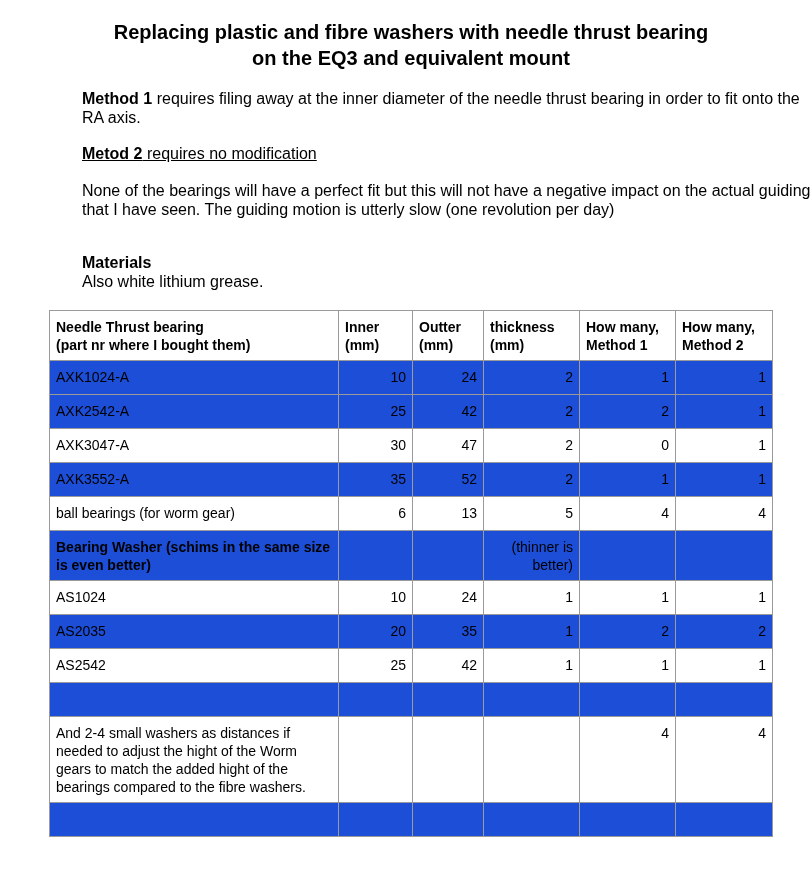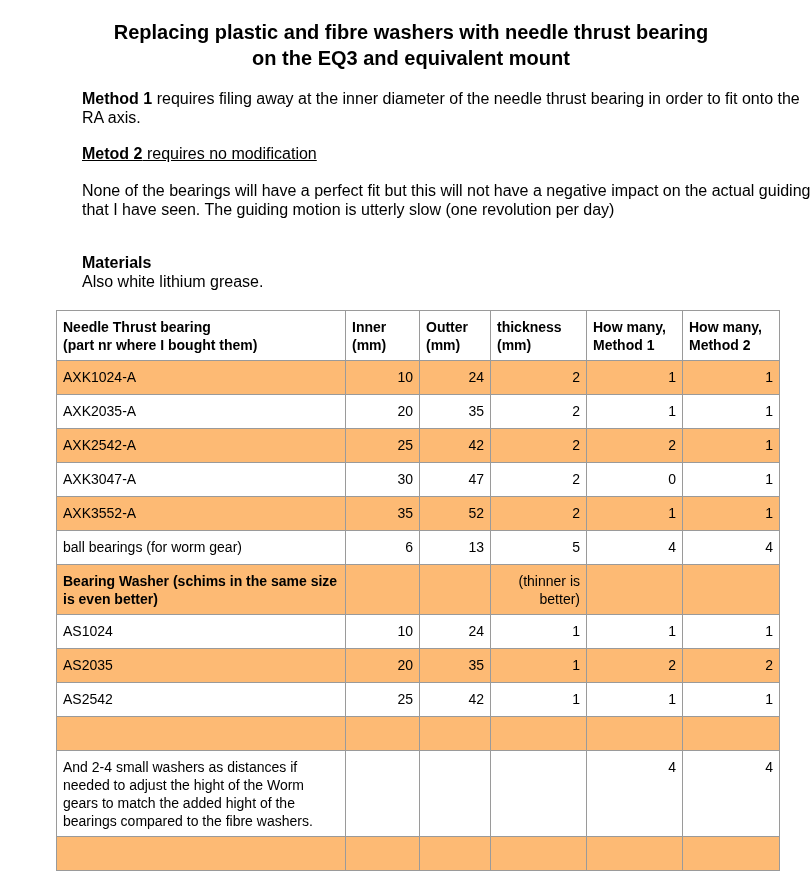--- a/index.html
+++ b/index.html
@@ -1,22 +1,22 @@
 <!DOCTYPE html>
 <html><head>
 <meta charset="utf-8">
 <style>
   html, body { margin: 0; padding: 0; background: #ffffff; }
   body { width: 812px; height: 883px; position: relative; font-family: "Liberation Sans", sans-serif; color: #000; overflow: hidden; }
   .title { position: absolute; left: 0; top: 19px; width: 822px; text-align: center; font-weight: bold; font-size: 20px; line-height: 26px; }
   .para { position: absolute; left: 50px; width: 730px; font-size: 16px; line-height: 19px; margin-left: 32px; }
   .para b { font-weight: bold; }
-  table.grid { position: absolute; left: 56px; top: 310px; border-collapse: collapse; font-size: 14px; line-height: 18px; }
+  table.grid { position: absolute; left: 49px; top: 310px; border-collapse: collapse; font-size: 14px; line-height: 18px; }
   table.grid td { border: 1px solid #9a9a9a; padding: 7px 6px 6px 6px; vertical-align: top; box-sizing: border-box; }
-  tr.shade td { background: #fdba74; }
+  tr.shade td { background: #1d4ed8; }
   td.num { text-align: right; }
   td.right { text-align: right; padding-right: 5px; }
   .bold { font-weight: bold; }
   .c1 { width: 289px; } .c2 { width: 74px; } .c3 { width: 71px; } .c4 { width: 96px; } .c5 { width: 96px; } .c6 { width: 97px; }
   tr.h1 td { height: 47px; }
   tr.r td { height: 34px; }
   tr.r2 td { height: 33px; margin-top: 7px; }
   tr.r4 td { height: 84px; }
 </style>
 </head>
@@ -69,28 +69,20 @@
           <div>How many,</div>
           <div>Method 2</div>
         </td>
   </tr>
   </tbody>
     <tbody id="table-body">
       <tr class="r shade">
         <td class="c1">AXK1024-A</td>
         <td class="c2 num">10</td>
         <td class="c3 num">24</td>
-        <td class="c4 num">2</td>
-        <td class="c5 right">1</td>
-        <td class="c6 right">1</td>
-      </tr>
-      <tr class="r">
-        <td class="c1">AXK2035-A</td>
-        <td class="c2 num">20</td>
-        <td class="c3 num">35</td>
         <td class="c4 num">2</td>
         <td class="c5 right">1</td>
         <td class="c6 right">1</td>
       </tr>
       <tr class="r shade">
         <td class="c1">AXK2542-A</td>
         <td class="c2 num">25</td>
         <td class="c3 num">42</td>
         <td class="c4 num">2</td>
         <td class="c5 right">2</td>

